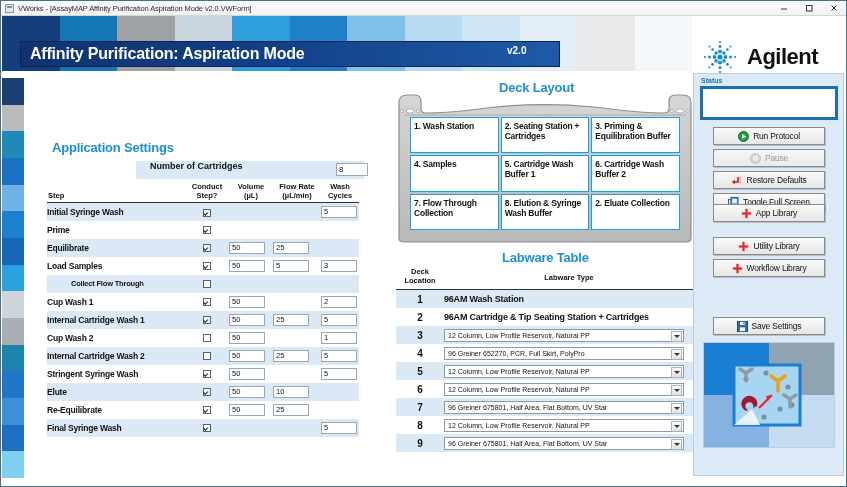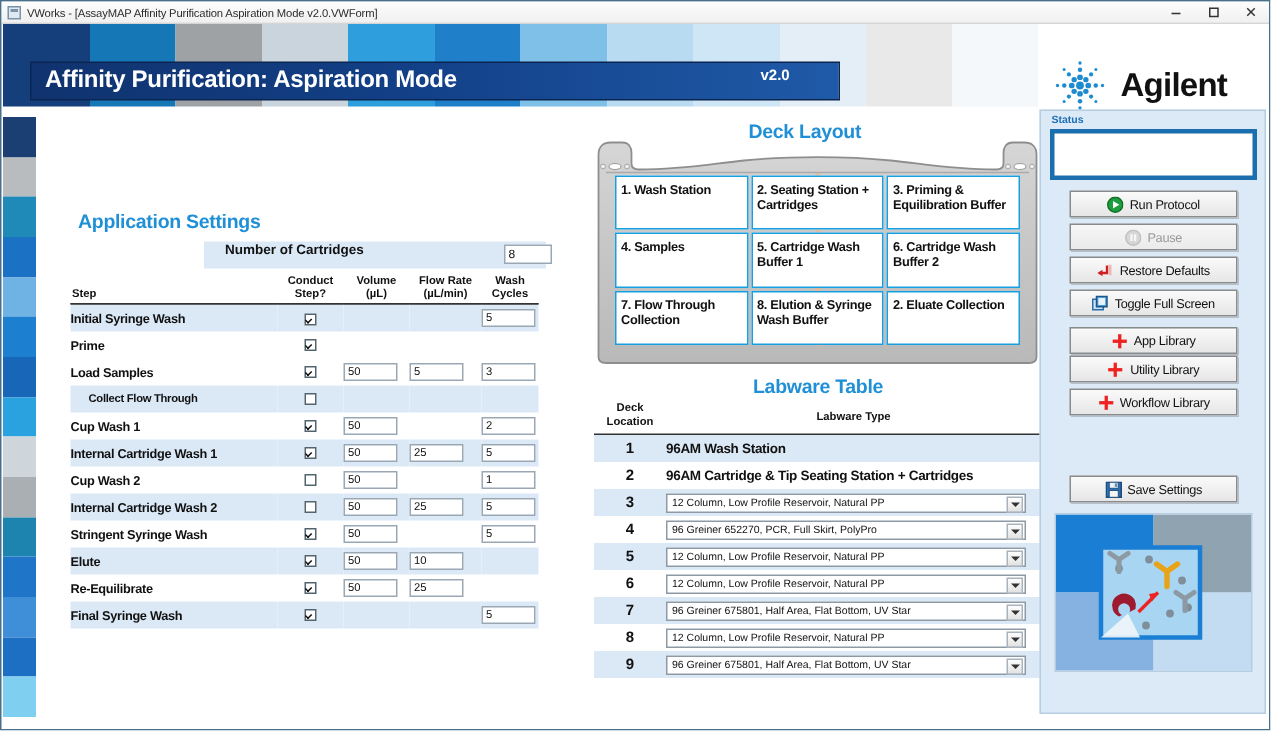--- a/index.html
+++ b/index.html
@@ -99,21 +99,21 @@
     font-size:7.5px; font-weight:bold; color:#111; text-align:center;
     vertical-align:bottom; padding:0 0 2px 0; line-height:8.5px;
     border-bottom:1px solid #333;
   }
   table.steps th.step-h { text-align:left; padding-left:1px; }
   table.steps td {
     height:18px; font-size:8.5px; color:#111; padding:0; vertical-align:middle;
   }
   table.steps tr.alt td { background:#dbe9f7; }
   td.stepname { font-weight:bold; padding-left:10px; font-size:9px; letter-spacing:-0.2px;}
-  td.stepname.sub { padding-left:12px; font-size:7.5px; }
+  td.stepname.sub { padding-left:24px; font-size:7.5px; }
   td.cb { text-align:center; }
   .chk {
     display:inline-block; width:8px; height:8px; border:1px solid #53646f;
     background:#fff; position:relative; vertical-align:middle;
   }
   .chk.on:after{
     content:""; position:absolute; left:1px; top:3px; width:3px; height:1.5px;
     border-left:1.5px solid #111; border-bottom:1.5px solid #111;
     transform: rotate(-45deg); transform-origin:left bottom;
   }
@@ -335,20 +335,31 @@
             <td class="cellpad"></td>
             <td class="cellpad">
               <span class="tinput">5</span>
             </td>
           </tr>
           <tr>
             <td class="stepname">Prime</td>
             <td class="cb"><span class="chk on"></span></td>
             <td class="cellpad"></td>
             <td class="cellpad"></td>
+            <td class="cellpad"></td>
+          </tr>
+          <tr class="alt">
+            <td class="stepname">Equilibrate</td>
+            <td class="cb"><span class="chk on"></span></td>
+            <td class="cellpad">
+              <span class="tinput">50</span>
+            </td>
+            <td class="cellpad">
+              <span class="tinput">25</span>
+            </td>
             <td class="cellpad"></td>
           </tr>
           <tr>
             <td class="stepname">Load Samples</td>
             <td class="cb"><span class="chk on"></span></td>
             <td class="cellpad">
               <span class="tinput">50</span>
             </td>
             <td class="cellpad">
               <span class="tinput">5</span>
@@ -600,21 +611,21 @@
           <span class="bl">Restore Defaults</span>
         </div>
         <div class="btn" style="top: 119px;">
           <span class="ico"><svg width="11" height="11" viewBox="0 0 11 11">
               <rect x="0.5" y="2.5" width="7" height="7" fill="#cfe3f5" stroke="#2a6da8"></rect>
               <rect x="3" y="0.5" width="7" height="7" fill="#4a9ad8" stroke="#1d5684"></rect>
               <rect x="4.2" y="1.7" width="4.6" height="4.6" fill="#e8f3fb"></rect>
             </svg></span>
           <span class="bl">Toggle Full Screen</span>
         </div>
-        <div class="btn" style="top: 144px;">
+        <div class="btn" style="top: 130px;">
           <span class="ico"><svg width="11" height="11" viewBox="0 0 11 11">
               <rect x="4.4" y="0.8" width="2.2" height="9.4" fill="#ef2222"></rect>
               <rect x="0.8" y="4.4" width="9.4" height="2.2" fill="#ef2222"></rect>
             </svg></span>
           <span class="bl">App Library</span>
         </div>
         <div class="btn" style="top: 163px;">
           <span class="ico"><svg width="11" height="11" viewBox="0 0 11 11">
               <rect x="4.4" y="0.8" width="2.2" height="9.4" fill="#ef2222"></rect>
               <rect x="0.8" y="4.4" width="9.4" height="2.2" fill="#ef2222"></rect>

